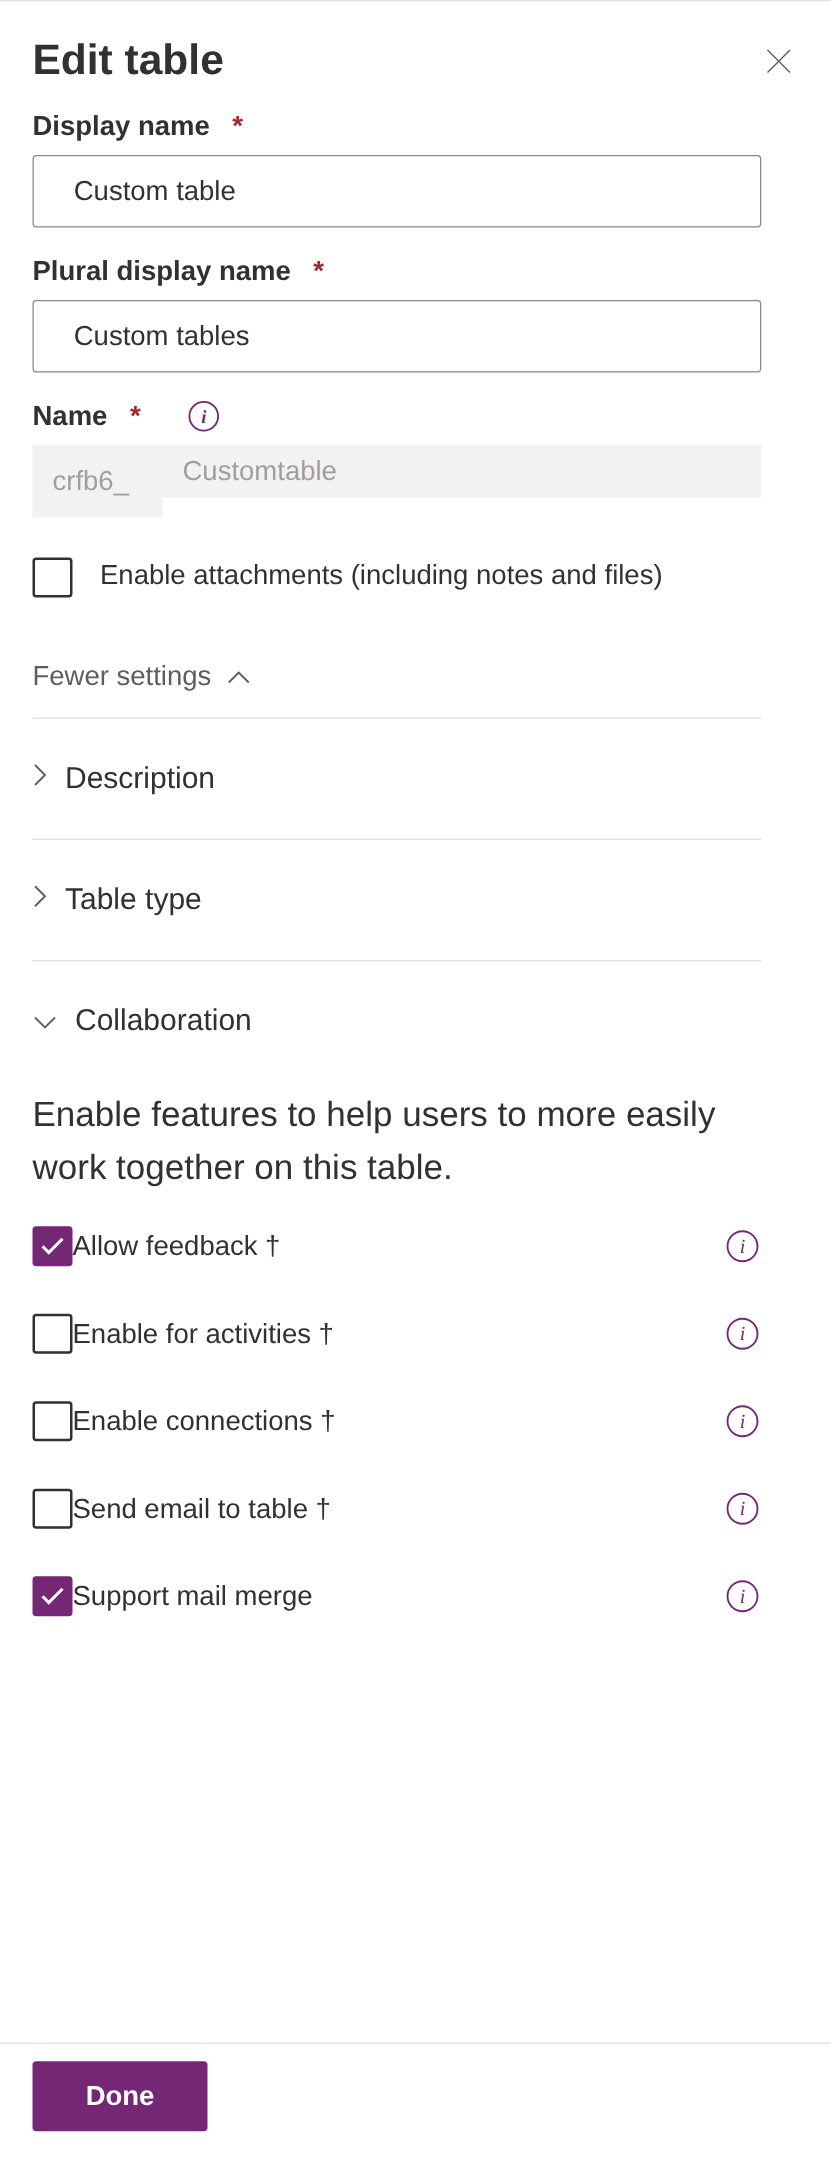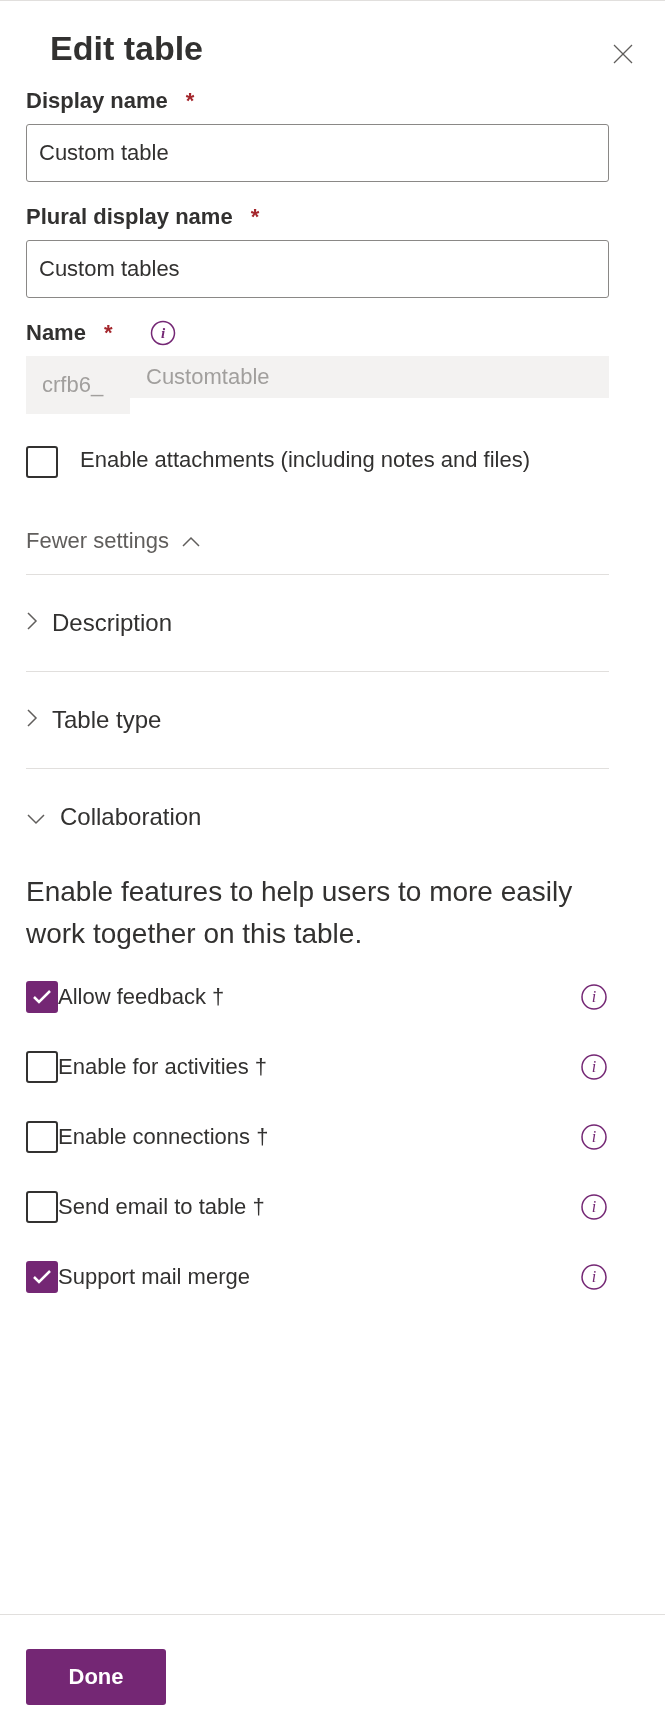--- a/index.html
+++ b/index.html
@@ -12,24 +12,23 @@
   .panel {
     width: 665px;
     height: 1735px;
     border-top: 1px solid #e1dfdd;
     position: relative;
     display: flex;
     flex-direction: column;
   }
   .header {
     display: flex;
-    align-items: flex-end;
+    align-items: center;
     justify-content: space-between;
     padding: 28px 28px 10px 26px;
-    margin-left: 24px;
   }
   .header h1 {
     font-size: 34px;
     font-weight: 700;
     margin: 0;
   }
   .close-btn {
     width: 28px; height: 28px;
     display: flex; align-items: center; justify-content: center;
     color: #605e5c;
@@ -64,21 +63,21 @@
     align-items: center;
     gap: 18px;
   }
   .req { color: #a4262c; font-weight: 600; }
   .text-input {
     width: 100%;
     height: 58px;
     border: 1px solid #8a8886;
     border-radius: 3px;
     font-size: 22px;
-    padding: 0 12px;
+    padding: 0 32px;
     outline: none;
     font-family: inherit;
     color: #323130;
   }
   .text-input:disabled { background: #f3f2f1; border-color: transparent; color: #a19f9d; }
   .name-row { display: flex; }
   .name-prefix {
     width: 104px; height: 58px;
     background: #f3f2f1;
     color: #a19f9d;
@@ -165,21 +164,21 @@
   .collab-info {
     width: 30px; height: 30px;
     display: flex; align-items: center; justify-content: center;
     flex-shrink: 0;
   }
   .collab-info svg circle { stroke: #742774; }
   .collab-info svg text { fill: #742774; }
 
   .footer {
     border-top: 1px solid #e1dfdd;
-    padding: 34px 26px 30px 26px;
+    padding: 14px 26px 30px 26px;
     display: flex; gap: 18px;
   }
   .btn {
     height: 56px;
     border-radius: 3px;
     font-size: 22px;
     font-family: inherit;
     padding: 0 28px;
     cursor: pointer;
   }

